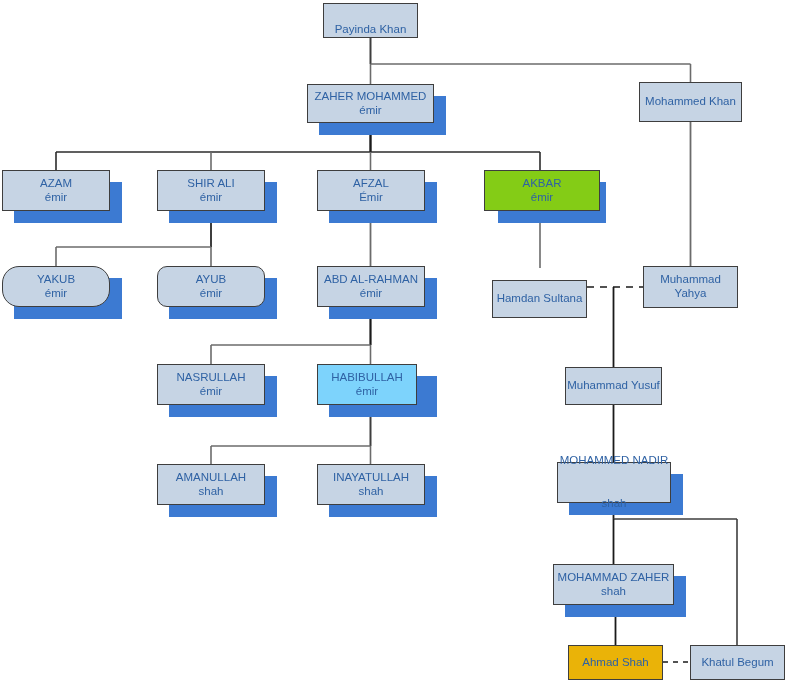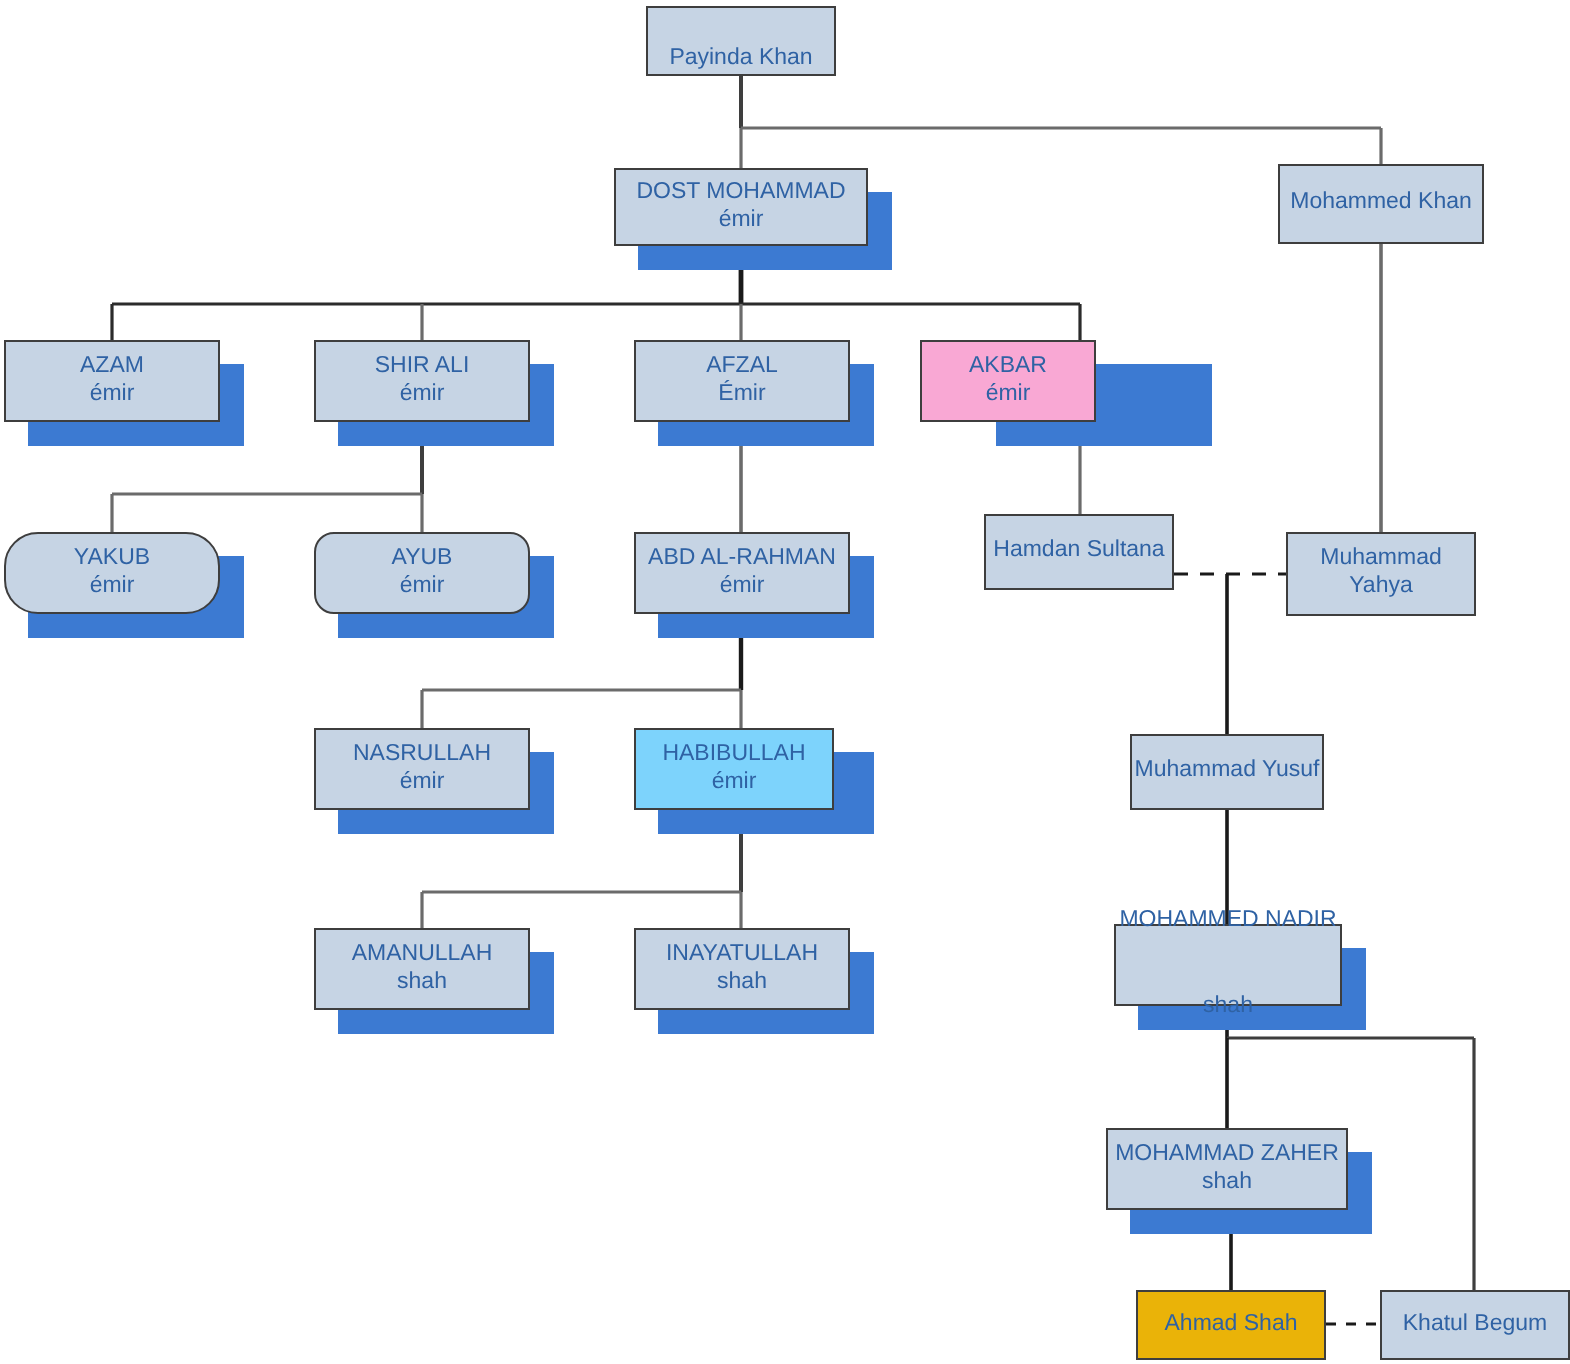--- a/index.html
+++ b/index.html
@@ -103,21 +103,21 @@
       <path d="M663,662 L690,662" stroke="#1a1a1a" stroke-width="1.6" stroke-dasharray="5,5"></path>
     </g>
   </svg>
 
   <div id="nodes-layer">
       <div class="node" style="left: 323px; top: 3px; width: 95px; height: 35px; background: rgb(198, 212, 228); border-color: rgb(62, 62, 62); color: rgb(47, 98, 164); justify-content: flex-end;">
         <span class="l1">Payinda Khan</span>
       </div>
       <div class="shadow" style="left: 319px; top: 96px; width: 127px; height: 39px; background: rgb(60, 122, 210);"></div>
       <div class="node" style="left: 307px; top: 84px; width: 127px; height: 39px; background: rgb(198, 212, 228); border-color: rgb(62, 62, 62); color: rgb(47, 98, 164);">
-        <span class="l1">DOST MOHAMMAD</span>
+        <span class="l1">ZAHER MOHAMMED</span>
         <span class="l2">émir</span>
       </div>
       <div class="node" style="left: 639px; top: 82px; width: 103px; height: 40px; background: rgb(198, 212, 228); border-color: rgb(62, 62, 62); color: rgb(47, 98, 164);">
         <span class="l1">Mohammed Khan</span>
       </div>
       <div class="shadow" style="left: 14px; top: 182px; width: 108px; height: 41px; background: rgb(60, 122, 210);"></div>
       <div class="node" style="left: 2px; top: 170px; width: 108px; height: 41px; background: rgb(198, 212, 228); border-color: rgb(62, 62, 62); color: rgb(47, 98, 164);">
         <span class="l1">AZAM</span>
         <span class="l2">émir</span>
       </div>
@@ -125,40 +125,40 @@
       <div class="node" style="left: 157px; top: 170px; width: 108px; height: 41px; background: rgb(198, 212, 228); border-color: rgb(62, 62, 62); color: rgb(47, 98, 164);">
         <span class="l1">SHIR ALI</span>
         <span class="l2">émir</span>
       </div>
       <div class="shadow" style="left: 329px; top: 182px; width: 108px; height: 41px; background: rgb(60, 122, 210);"></div>
       <div class="node" style="left: 317px; top: 170px; width: 108px; height: 41px; background: rgb(198, 212, 228); border-color: rgb(62, 62, 62); color: rgb(47, 98, 164);">
         <span class="l1">AFZAL</span>
         <span class="l2">Émir</span>
       </div>
       <div class="shadow" style="left: 498px; top: 182px; width: 108px; height: 41px; background: rgb(60, 122, 210);"></div>
-      <div class="node" style="left: 460px; top: 170px; width: 88px; height: 41px; background: #f9a8d4; border-color: rgb(62, 62, 62); color: rgb(47, 98, 164);">
+      <div class="node" style="left: 484px; top: 170px; width: 116px; height: 41px; background: #84cc16; border-color: rgb(62, 62, 62); color: rgb(47, 98, 164);">
         <span class="l1">AKBAR</span>
         <span class="l2">émir</span>
       </div>
       <div class="shadow" style="left: 14px; top: 278px; width: 108px; height: 41px; background: rgb(60, 122, 210);"></div>
       <div class="node" style="left: 2px; top: 266px; width: 108px; height: 41px; background: rgb(198, 212, 228); border-color: rgb(62, 62, 62); color: rgb(47, 98, 164); border-radius: 17px;">
         <span class="l1">YAKUB</span>
         <span class="l2">émir</span>
       </div>
       <div class="shadow" style="left: 169px; top: 278px; width: 108px; height: 41px; background: rgb(60, 122, 210);"></div>
       <div class="node" style="left: 157px; top: 266px; width: 108px; height: 41px; background: rgb(198, 212, 228); border-color: rgb(62, 62, 62); color: rgb(47, 98, 164); border-radius: 10px;">
         <span class="l1">AYUB</span>
         <span class="l2">émir</span>
       </div>
       <div class="shadow" style="left: 329px; top: 278px; width: 108px; height: 41px; background: rgb(60, 122, 210);"></div>
       <div class="node" style="left: 317px; top: 266px; width: 108px; height: 41px; background: rgb(198, 212, 228); border-color: rgb(62, 62, 62); color: rgb(47, 98, 164);">
         <span class="l1">ABD AL-RAHMAN</span>
         <span class="l2">émir</span>
       </div>
-      <div class="node" style="left: 492px; top: 257px; width: 95px; height: 38px; background: rgb(198, 212, 228); border-color: rgb(62, 62, 62); color: rgb(47, 98, 164);">
+      <div class="node" style="left: 492px; top: 280px; width: 95px; height: 38px; background: rgb(198, 212, 228); border-color: rgb(62, 62, 62); color: rgb(47, 98, 164);">
         <span class="l1">Hamdan Sultana</span>
       </div>
       <div class="node" style="left: 643px; top: 266px; width: 95px; height: 42px; background: rgb(198, 212, 228); border-color: rgb(62, 62, 62); color: rgb(47, 98, 164);">
         <span class="l1">Muhammad</span>
         <span class="l2">Yahya</span>
       </div>
       <div class="shadow" style="left: 169px; top: 376px; width: 108px; height: 41px; background: rgb(60, 122, 210);"></div>
       <div class="node" style="left: 157px; top: 364px; width: 108px; height: 41px; background: rgb(198, 212, 228); border-color: rgb(62, 62, 62); color: rgb(47, 98, 164);">
         <span class="l1">NASRULLAH</span>
         <span class="l2">émir</span>

